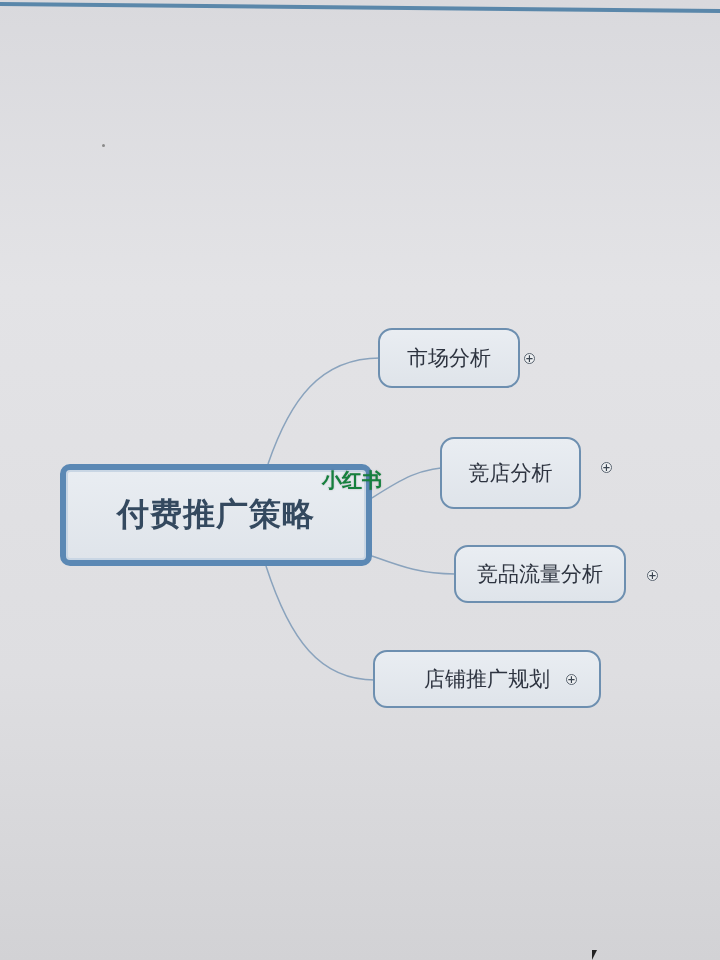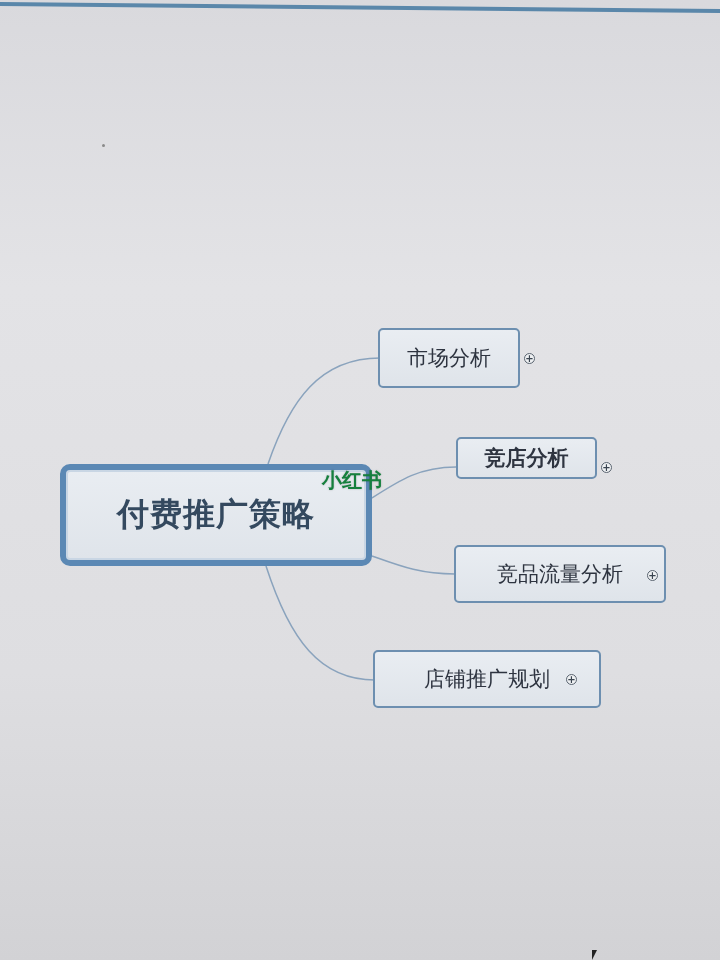--- a/index.html
+++ b/index.html
@@ -19,21 +19,21 @@
       color: #2b3440; white-space: nowrap;
       background: linear-gradient(180deg, #e9edf2 0%, #dfe4ea 100%);
     }
     .root {
       left: 60px; top: 464px; width: 312px; height: 102px;
       border: 6px solid #5b88b4; border-radius: 10px;
       font-size: 32px; font-weight: bold; color: #34495f; letter-spacing: 1px;
       box-shadow: inset 0 0 0 2px #c9d6e4;
     }
     .child {
-      border: 2px solid #6d8fb0; border-radius: 5px;
+      border: 2px solid #6d8fb0; border-radius: 14px;
       font-size: 21px; color: #2e3440;
     }
     .expand {
       position: absolute; width: 11px; height: 11px; border: 1px solid #5a6470;
       border-radius: 50%; background: #eef0f2; box-sizing: border-box;
       display: flex; align-items: center; justify-content: center;
       font-size: 10px; line-height: 1; color: #3a4450; font-weight: bold;
     }
     .watermark {
       position: absolute; left: 322px; top: 467px;
@@ -60,26 +60,26 @@
 
 <div class="node root">
   <span>付费推广策略</span>
 </div>
 
 <div class="node child" style="left:378px; top:328px; width:142px; height:60px;">
   <span>市场分析</span>
 </div>
 <div class="expand" style="left:524px; top:353px;">+</div>
 
-<div class="node child" style="left:456px; top:437px; width:141px; height:42px;font-weight:bold;">
+<div class="node child" style="left:440px; top:437px; width:141px; height:72px;">
   <span>竞店分析</span>
 </div>
 <div class="expand" style="left:601px; top:462px;">+</div>
 
-<div class="node child" style="left:454px; top:545px; width:212px; height:58px;">
+<div class="node child" style="left:454px; top:545px; width:172px; height:58px;">
   <span>竞品流量分析</span>
 </div>
 <div class="expand" style="left:647px; top:570px;">+</div>
 
 <div class="node child" style="left:373px; top:650px; width:228px; height:58px;">
   <span>店铺推广规划</span>
 </div>
 <div class="expand" style="left:566px; top:674px;">+</div>
 
 <div class="watermark">小红书</div>

